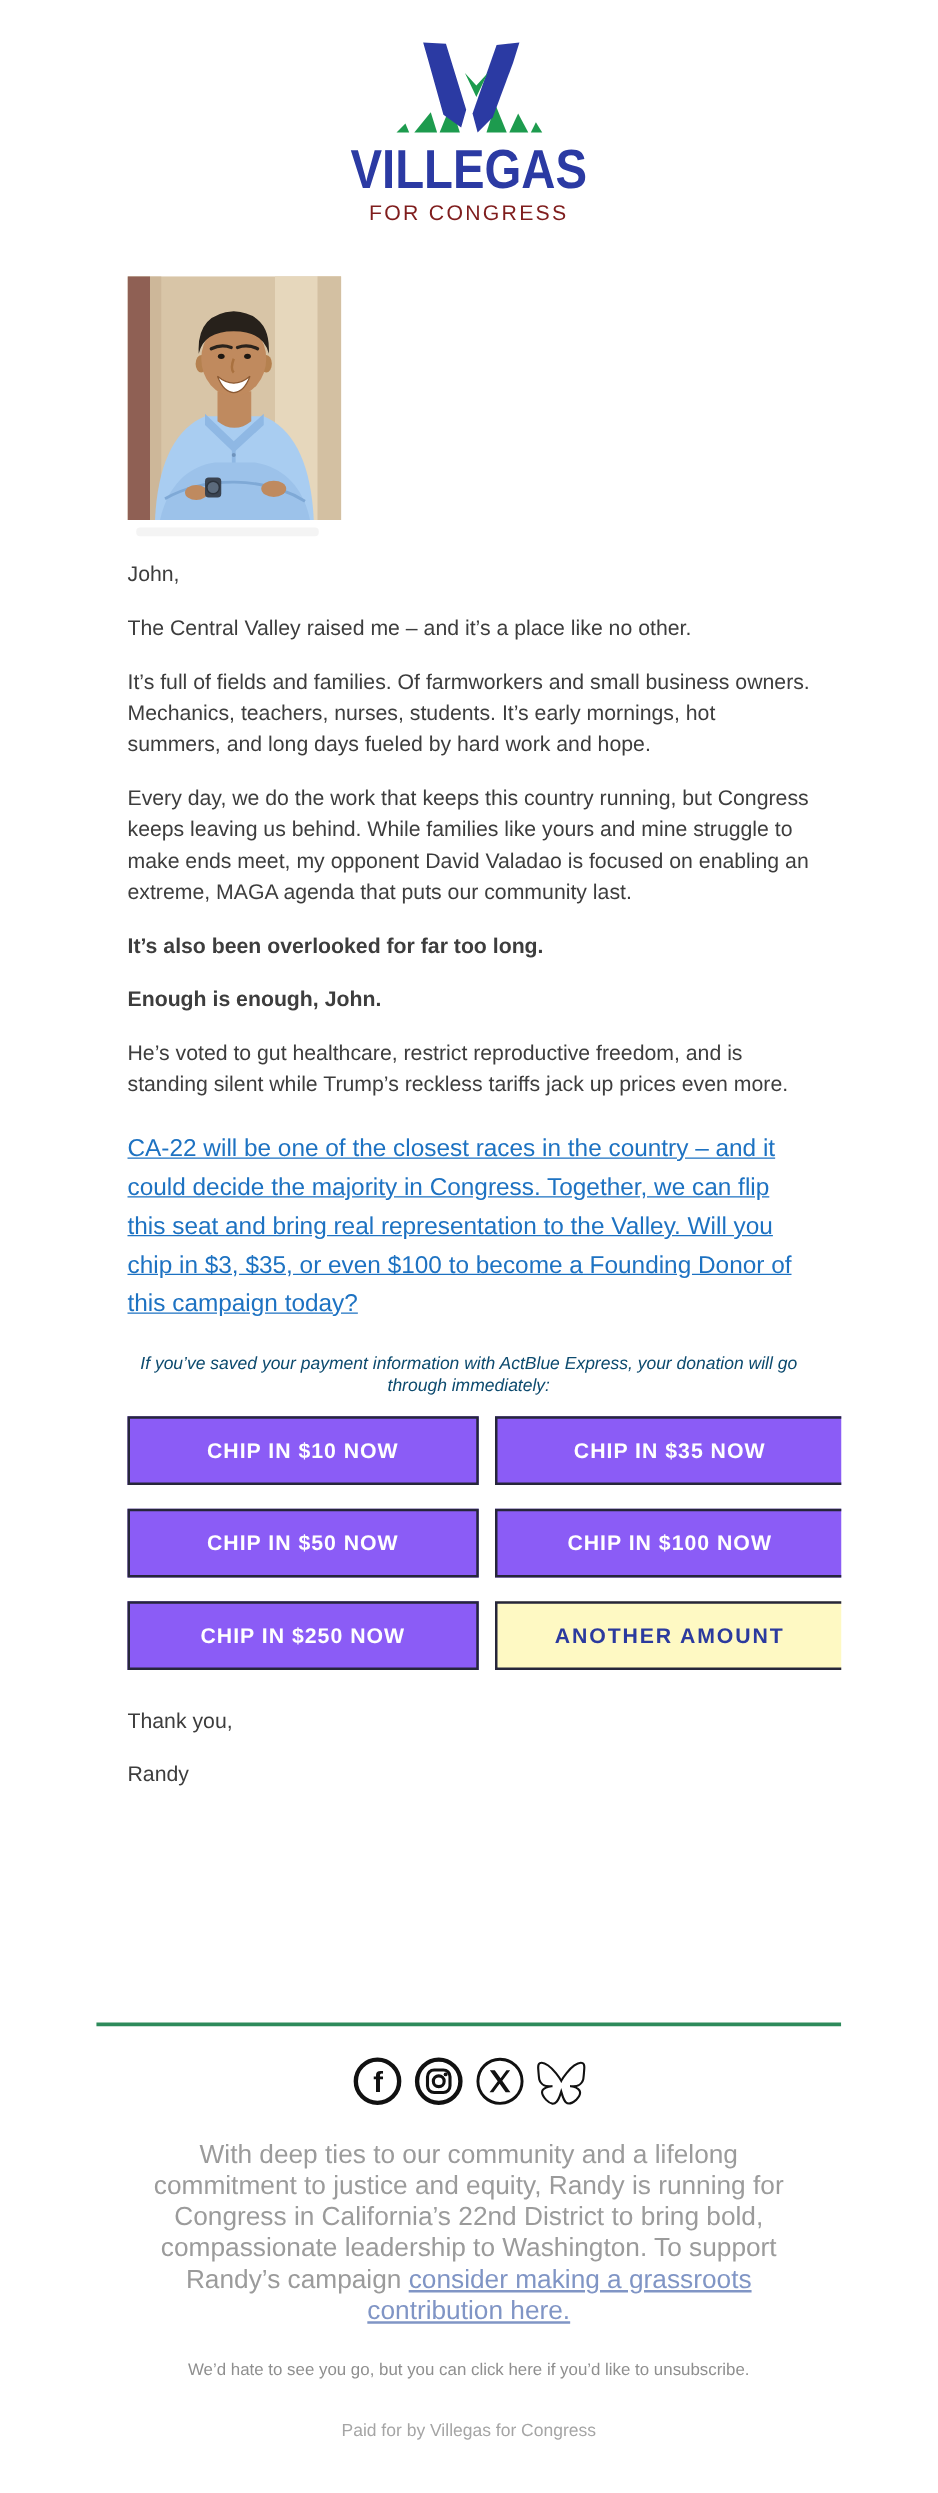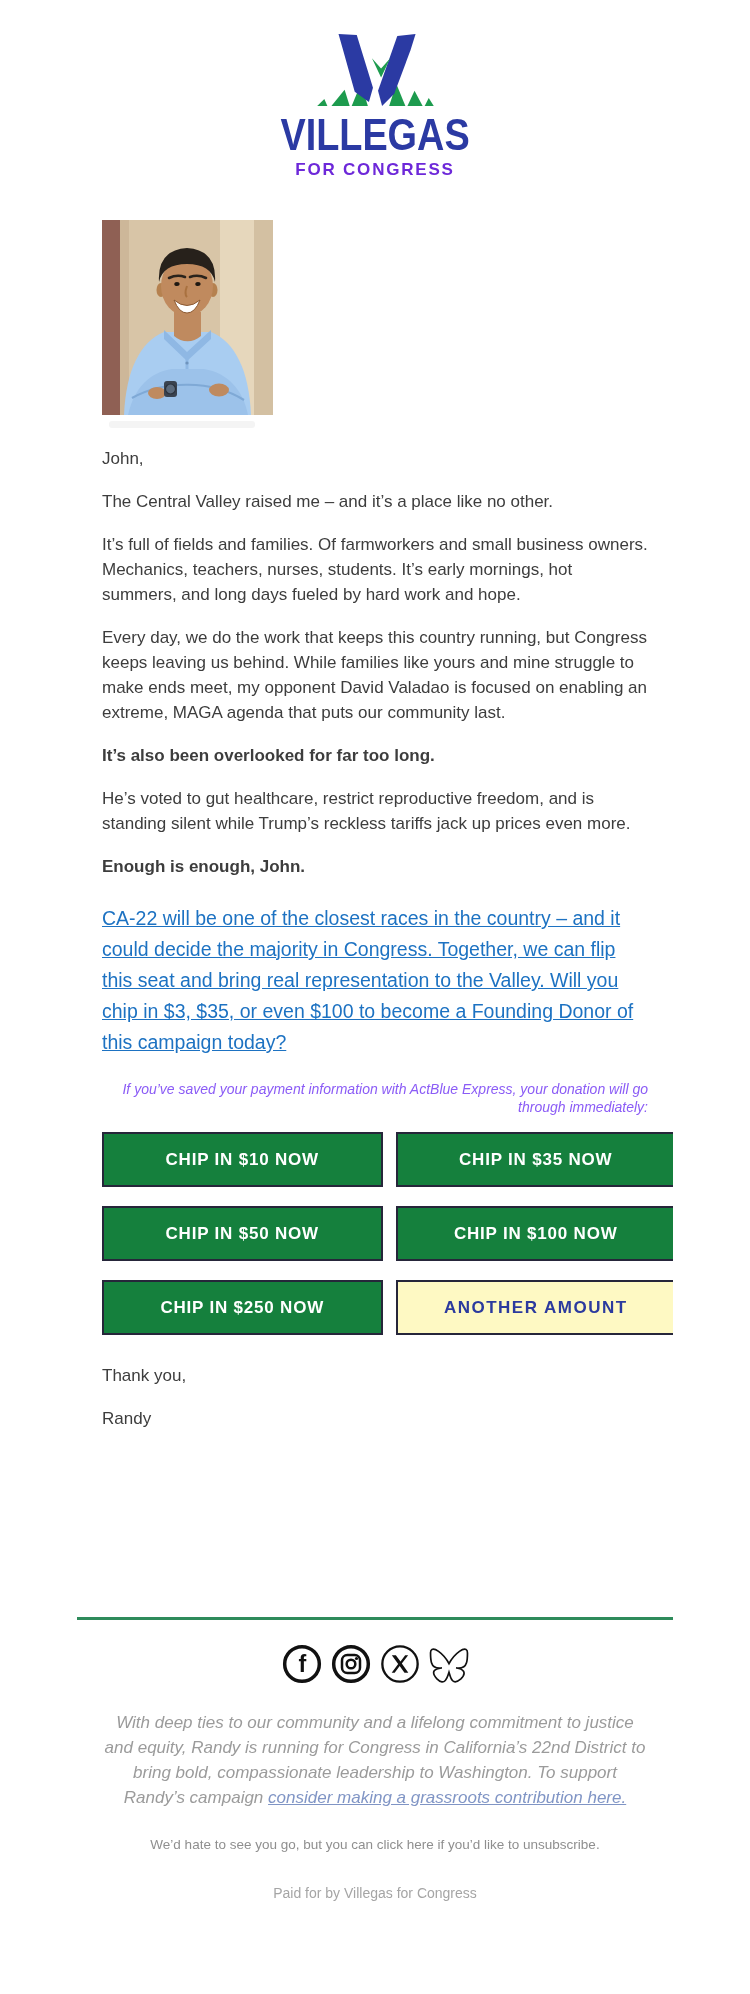--- a/index.html
+++ b/index.html
@@ -25,22 +25,22 @@
     font-weight: bold;
     color: #2b3aa3;
     letter-spacing: 0px;
     line-height: 1.0;
     transform: scaleX(0.86);
     transform-origin: center;
     margin-top: 2px;
   }
   .logo-tag {
     font-size: 17px;
-    font-weight: bold;
-    color: #6d28d9;
+    font-weight: normal;
+    color: #7f1d1d;
     letter-spacing: 1.8px;
     margin-top: 3px;
   }
 
   
   .content { padding: 0 25px; }
   .photo {
     margin-top: 40px;
     width: 171px; height: 195px;
     display: block;
@@ -64,42 +64,42 @@
     line-height: 31px;
     font-weight: normal;
     color: #1d72c2;
     text-decoration: underline;
     margin: 24px 0 18px 0;
     cursor: pointer;
   }
 
   
   .express-note {
-    text-align: right;
+    text-align: center;
     font-style: italic;
     font-size: 14px;
-    color: #8b5cf6;
+    color: #0c4a6e;
     margin: 22px auto 16px auto;
     max-width: 580px;
     line-height: 18px;
   }
   .btn-grid {
     width: 574px;
     margin: 0 auto;
     display: grid;
     grid-template-columns: 1fr 1fr;
     column-gap: 13px;
     row-gap: 19px;
   }
   .btn {
     height: 55px;
     display: flex;
     align-items: center;
     justify-content: center;
-    background: #15803d;
+    background: #8b5cf6;
     border: 2px solid #26263a;
     color: #ffffff;
     font-weight: bold;
     font-size: 17px;
     letter-spacing: 0.8px;
     cursor: pointer;
     text-align: center;
   }
   .btn.outline {
     background: #fef9c3;
@@ -119,26 +119,25 @@
   .social-row {
     display: flex;
     justify-content: center;
     align-items: center;
     gap: 9px;
     margin-top: 24px;
   }
   .social-icon { display: inline-block; cursor: pointer; line-height: 0; }
   .social-icon svg { width: 40px; height: 40px; }
   .about {
-    font-size: 17px;
+    font-size: 21px;
     line-height: 25px;
     color: #9b9b9b;
     max-width: 548px;
     margin: 26px auto 0 auto;
-    font-style: italic;
   }
   .about a {
     color: #8095c5;
     text-decoration: underline;
     cursor: pointer;
   }
   .unsub {
     font-size: 13.5px;
     color: #8f8f8f;
     margin-top: 27px;
@@ -216,22 +215,22 @@
       <rect x="62" y="161" width="13" height="16" rx="3" fill="#3a4350"></rect>
       <circle cx="68.5" cy="169" r="5" fill="#5b6a7c" stroke="#2c333d" stroke-width="1.2"></circle>
     </svg>
     <div class="caption-bar"></div>
 
     <p class="para">John,</p>
     <p class="para">The Central Valley raised me – and it’s a place like no other.</p>
     <p class="para">It’s full of fields and families. Of farmworkers and small business owners. Mechanics, teachers, nurses, students. It’s early mornings, hot summers, and long days fueled by hard work and hope.</p>
     <p class="para">Every day, we do the work that keeps this country running, but Congress keeps leaving us behind. While families like yours and mine struggle to make ends meet, my opponent David Valadao is focused on enabling an extreme, MAGA agenda that puts our community last.</p>
     <p class="para bold">It’s also been overlooked for far too long.</p>
+    <p class="para bold">Enough is enough, John.</p>
     <p class="para">He’s voted to gut healthcare, restrict reproductive freedom, and is standing silent while Trump’s reckless tariffs jack up prices even more.</p>
-    <p class="para bold">Enough is enough, John.</p>
 
     <a class="cta-link">CA-22 will be one of the closest races in the country – and it could decide the majority in Congress. Together, we can flip this seat and bring real representation to the Valley. Will you chip in $3, $35, or even $100 to become a Founding Donor of this campaign today?</a>
 
     <div class="express-note">If you’ve saved your payment information with ActBlue Express, your donation will go through immediately:</div>
 
     <div class="btn-grid">
       <div class="btn">CHIP IN $10 NOW</div>
       <div class="btn">CHIP IN $35 NOW</div>
       <div class="btn">CHIP IN $50 NOW</div>
       <div class="btn">CHIP IN $100 NOW</div>

